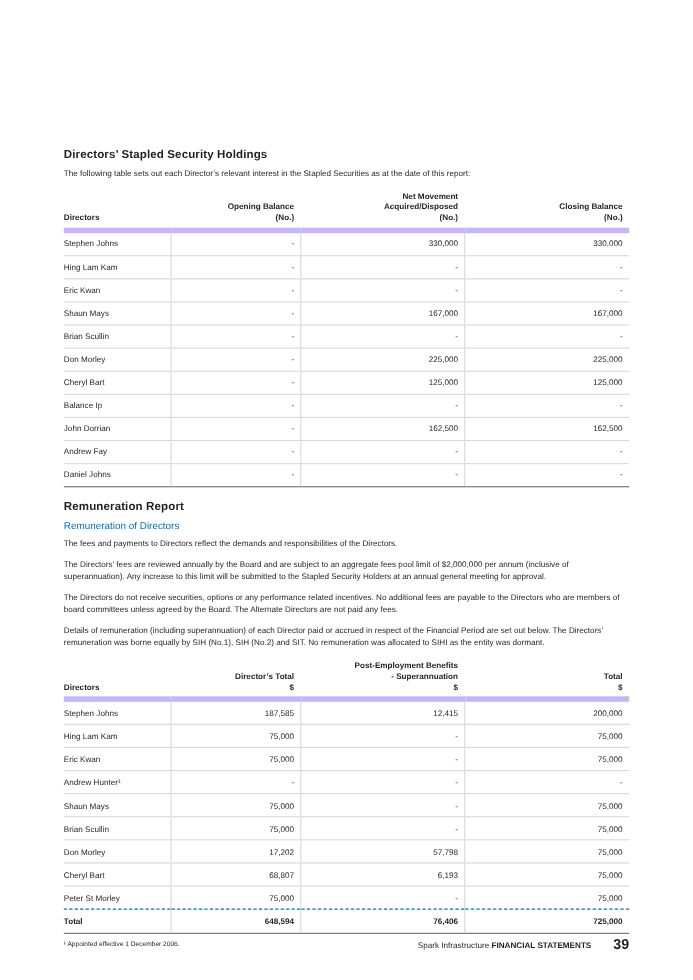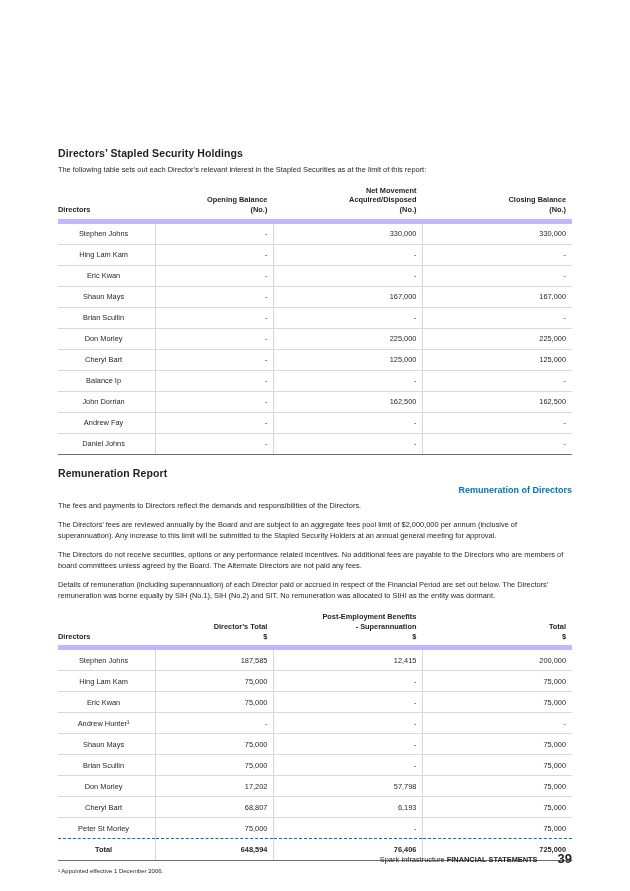--- a/index.html
+++ b/index.html
@@ -11,39 +11,38 @@
   body {
     width: 630px;
     height: 891px;
     font-family: "Liberation Sans", sans-serif;
     color: #231f20;
     position: relative;
     overflow: hidden;
   }
   .page {
     position: absolute;
-    left: 0; top: 12px;
+    left: 0; top: 0;
     width: 630px;
     height: 698px;
     padding: 135px 58px 0 58px;
   }
 
   h1.section-title {
     font-size: 10.5px;
     font-weight: bold;
     color: #231f20;
     margin: 0 0 6px 0;
     letter-spacing: 0.1px;
   }
   h2.sub-title {
     font-size: 9px;
-    font-weight: bold;
+    font-weight: normal;
     color: #0072bc;
     margin: 0 0 5px 0;
-    text-align: right;
   }
   p.intro {
     font-size: 7.4px;
     line-height: 1.45;
     margin: 0 0 7px 0;
     color: #231f20;
   }
   p.body-par {
     font-size: 7.4px;
     line-height: 1.5;
@@ -74,21 +73,21 @@
   thead th.num {
     text-align: right;
   }
   tbody td {
     padding: 5.5px 6px;
     border-bottom: 1px solid #d7d8da;
     color: #231f20;
     vertical-align: middle;
   }
   tbody td.name {
-    text-align: center;
+    text-align: left;
     padding-left: 0;
   }
   tbody td.num {
     text-align: right;
   }
   tbody tr:last-child td {
     border-bottom: 1px solid #6d6e71;
   }
 
   
@@ -137,21 +136,21 @@
     line-height: 1;
   }
   .spacer-12 { height: 12px; }
 </style>
 </head>
 <body>
 
 <div class="page">
 
   <h1 class="section-title">Directors’ Stapled Security Holdings</h1>
-  <p class="intro">The following table sets out each Director’s relevant interest in the Stapled Securities as at the limit of this report:</p>
+  <p class="intro">The following table sets out each Director’s relevant interest in the Stapled Securities as at the date of this report:</p>
 
   <table class="holdings">
     <thead>
       <tr>
         <th class="col-dir" style="width:19%">Directors</th>
         <th class="num vsep" style="width:23%">
           <div>Opening Balance</div>
           <div>(No.)</div>
         </th>
         <th class="num vsep" style="width:29%">

